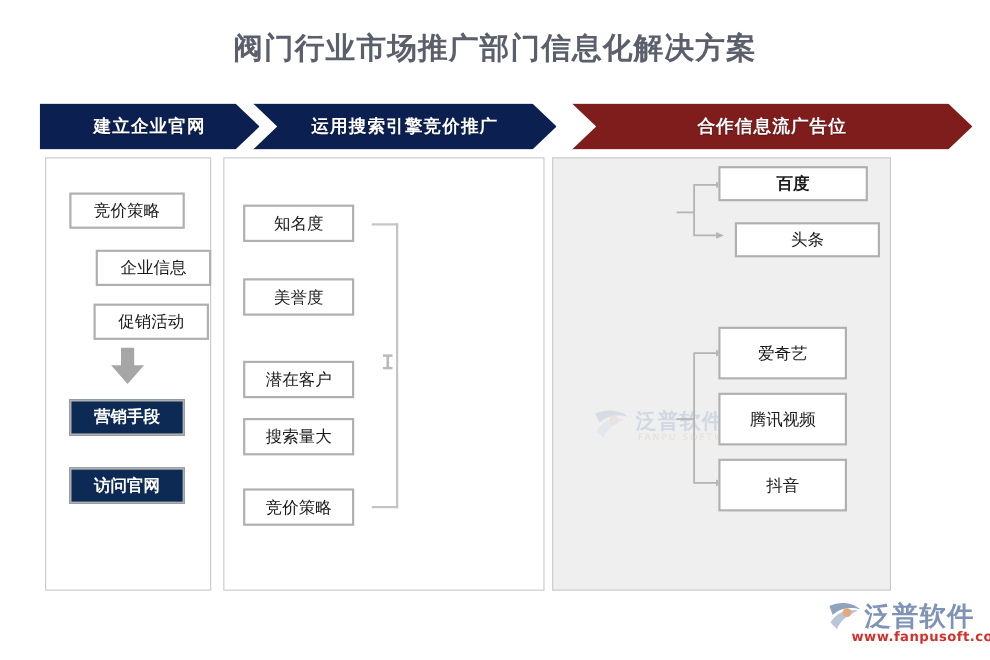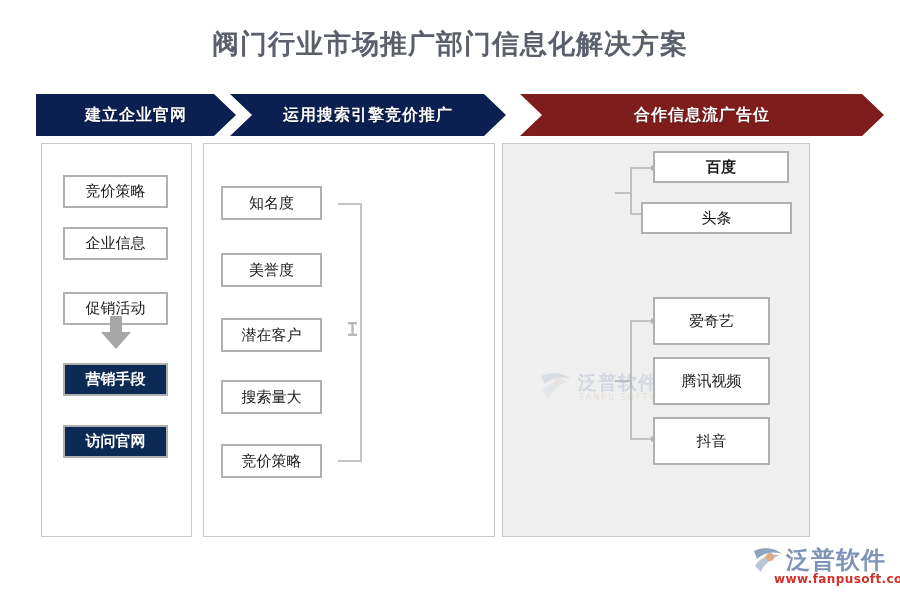--- a/index.html
+++ b/index.html
@@ -57,47 +57,47 @@
     background:#ffffff;
     display:flex;align-items:center;justify-content:center;
     font-size:15px;color:#1a1a1a;
     white-space:nowrap;
   }
   .node.dark{background:#0d2a55;color:#ffffff;font-weight:bold;}
 
   
   .c1{left:63px;width:105px;height:33px;}
   .c1.n0{top:175px;}
-  .c1.n1{top:227px;}
-  .c1.n2{top:292px;}
+  .c1.n1{top:227px;margin-left:24px;}
+  .c1.n2{top:276px;margin-left:22px;}
   .c1.n3{top:363px;}
   .c1.n4{top:425px;}
 
   
   .down-arrow{position:absolute;left:100px;top:316px;width:32px;height:34px;}
 
   
   .c2{left:221px;width:101px;height:34px;font-size:15px;}
   .c2.n0{top:186px;}
   .c2.n1{top:253px;}
-  .c2.n2{top:318px;}
+  .c2.n2{top:328px;}
   .c2.n3{top:380px;}
   .c2.n4{top:444px;}
 
   
   .bracket{position:absolute;left:338px;top:203px;width:26px;height:259px;}
   .bracket .h{position:absolute;left:0;height:2px;background:#c4c4c4;width:24px;}
   .bracket .h.top{top:0;}
   .bracket .h.bot{top:257px;}
   .bracket .v{position:absolute;left:22px;top:0;width:2px;height:259px;background:#c4c4c4;}
   .handle{position:absolute;left:348px;top:321px;width:9px;height:14px;}
 
   
   .c3a0{left:653px;top:151px;width:136px;height:32px;font-weight:bold;}
-  .c3a1{left:641px;top:202px;width:151px;height:32px;}
+  .c3a1{left:668px;top:202px;width:132px;height:32px;}
   .c3b0{left:653px;top:297px;width:117px;height:48px;}
   .c3b1{left:653px;top:357px;width:117px;height:48px;}
   .c3b2{left:653px;top:417px;width:117px;height:48px;}
 
   
   .connA{position:absolute;left:615px;top:165px;width:45px;height:55px;}
   .connB{position:absolute;left:615px;top:318px;width:45px;height:125px;}
 
   
   .watermark{

